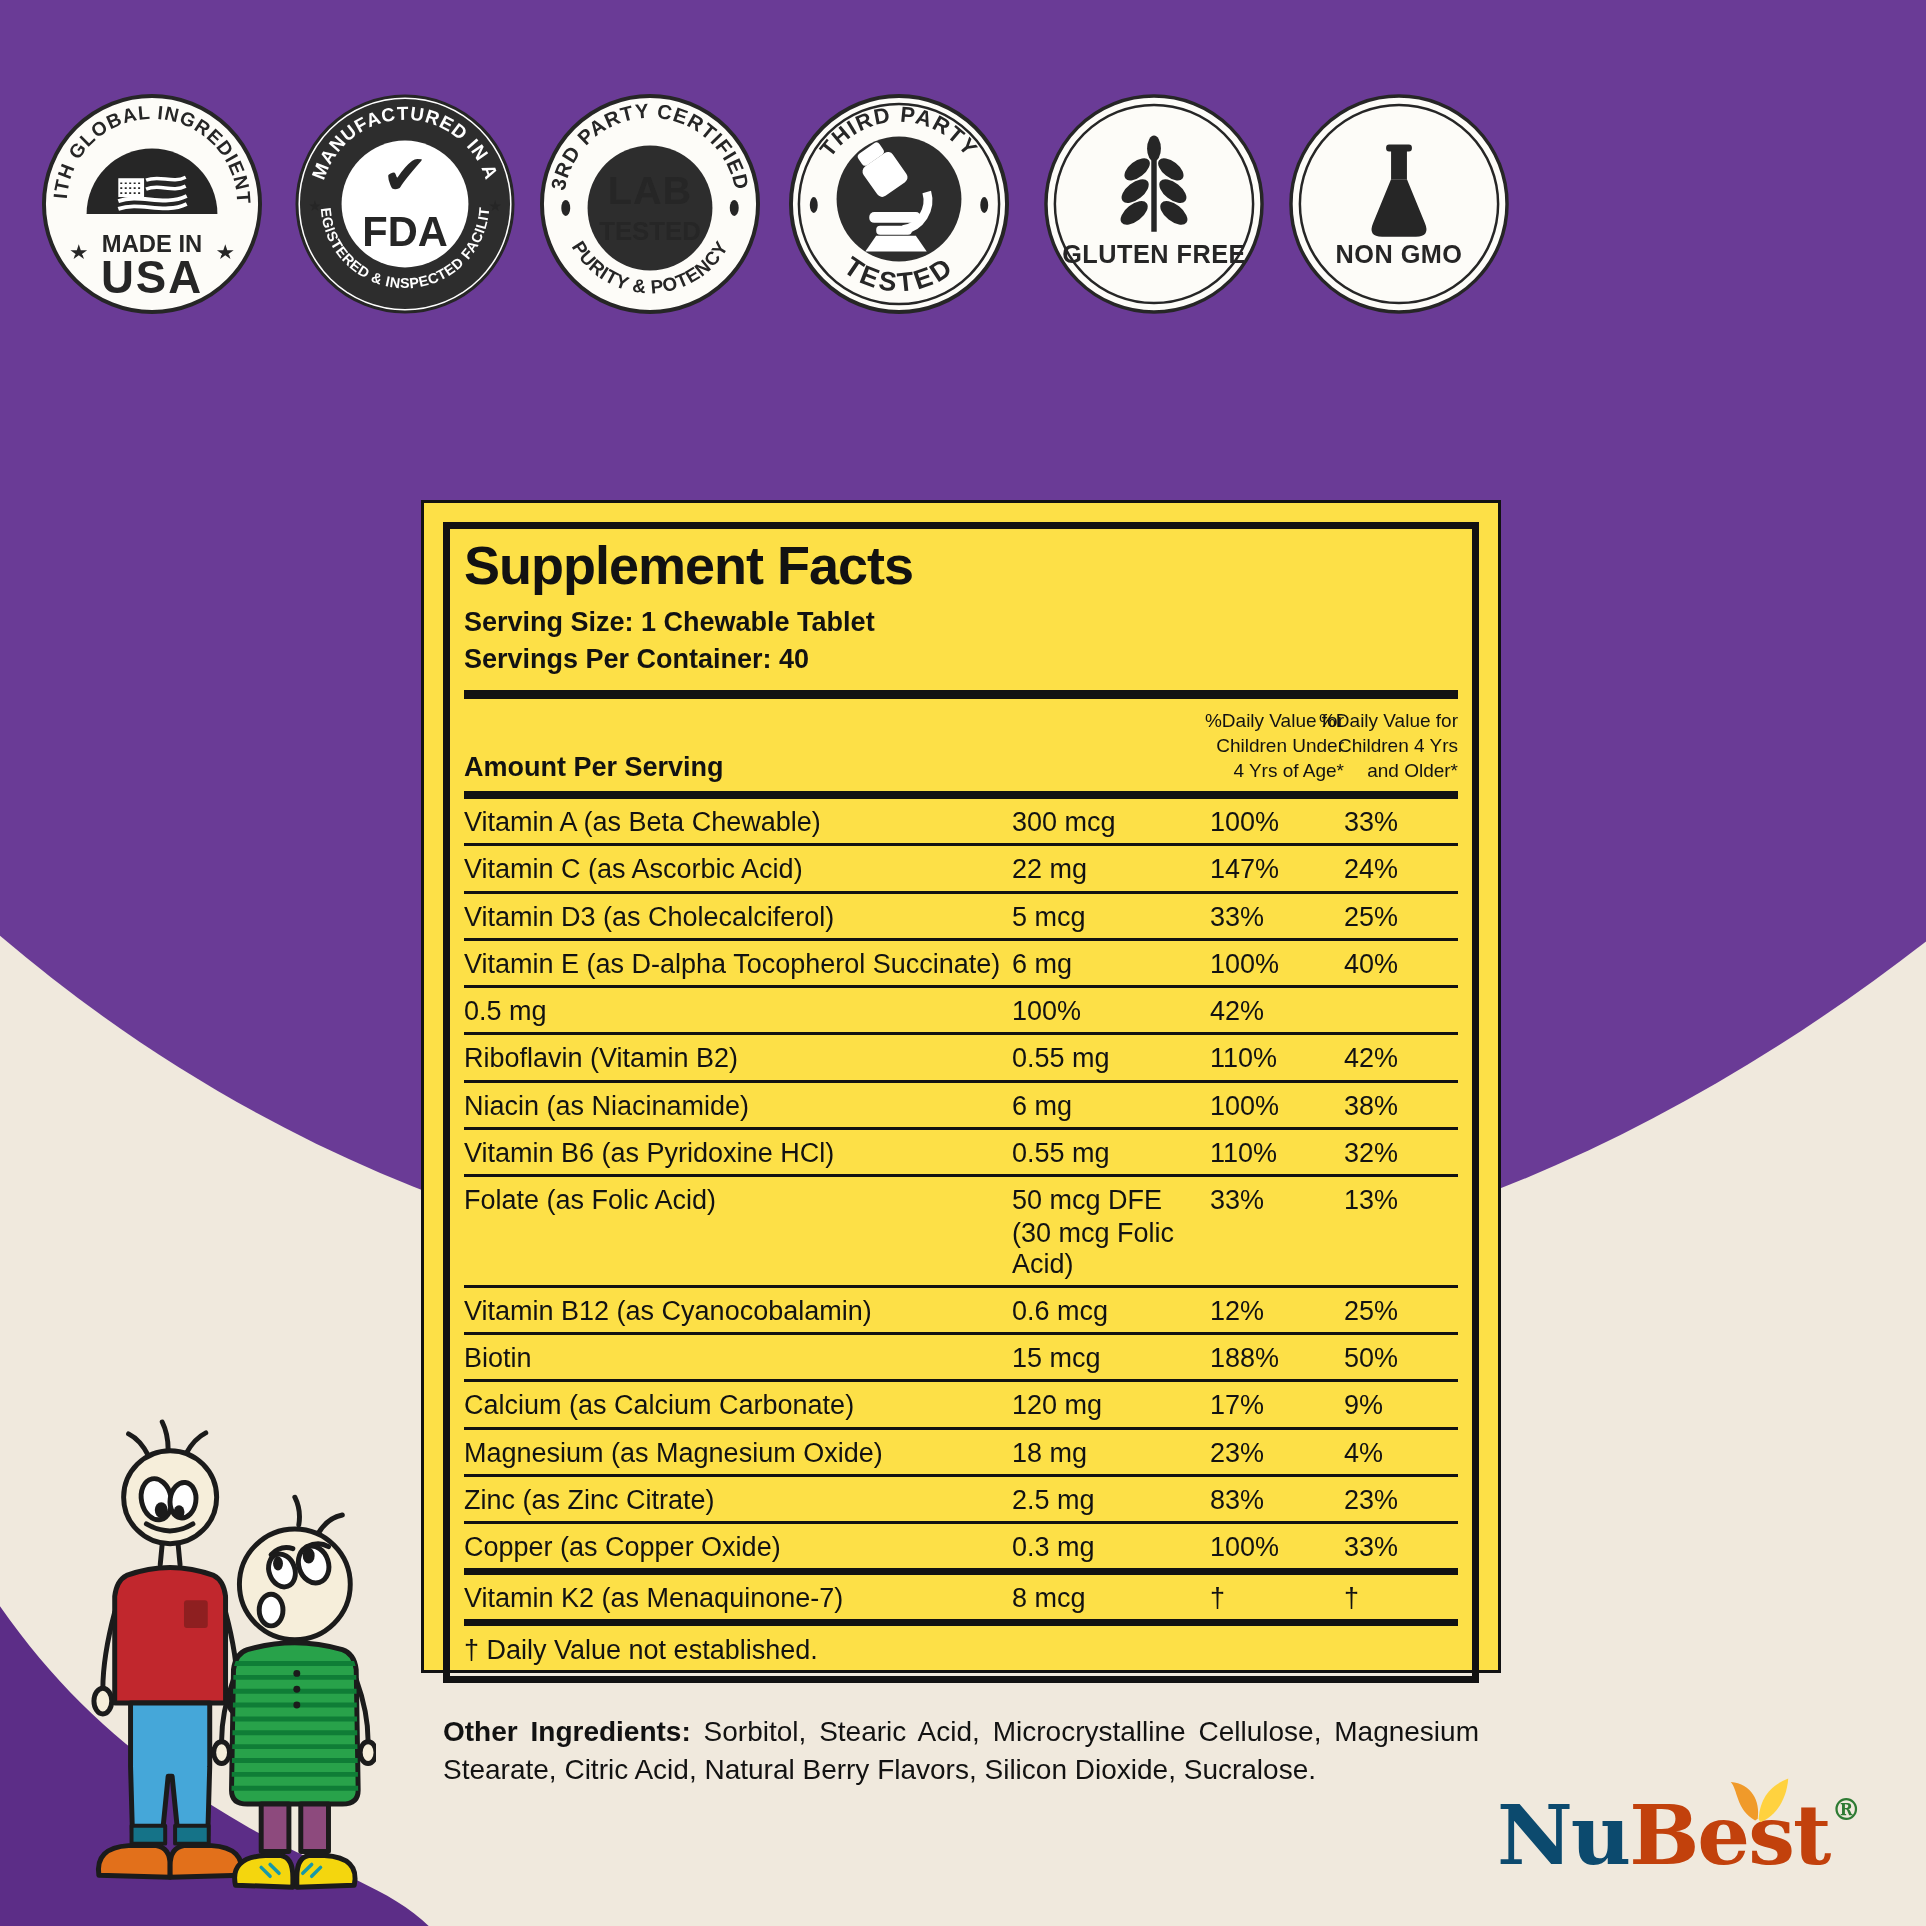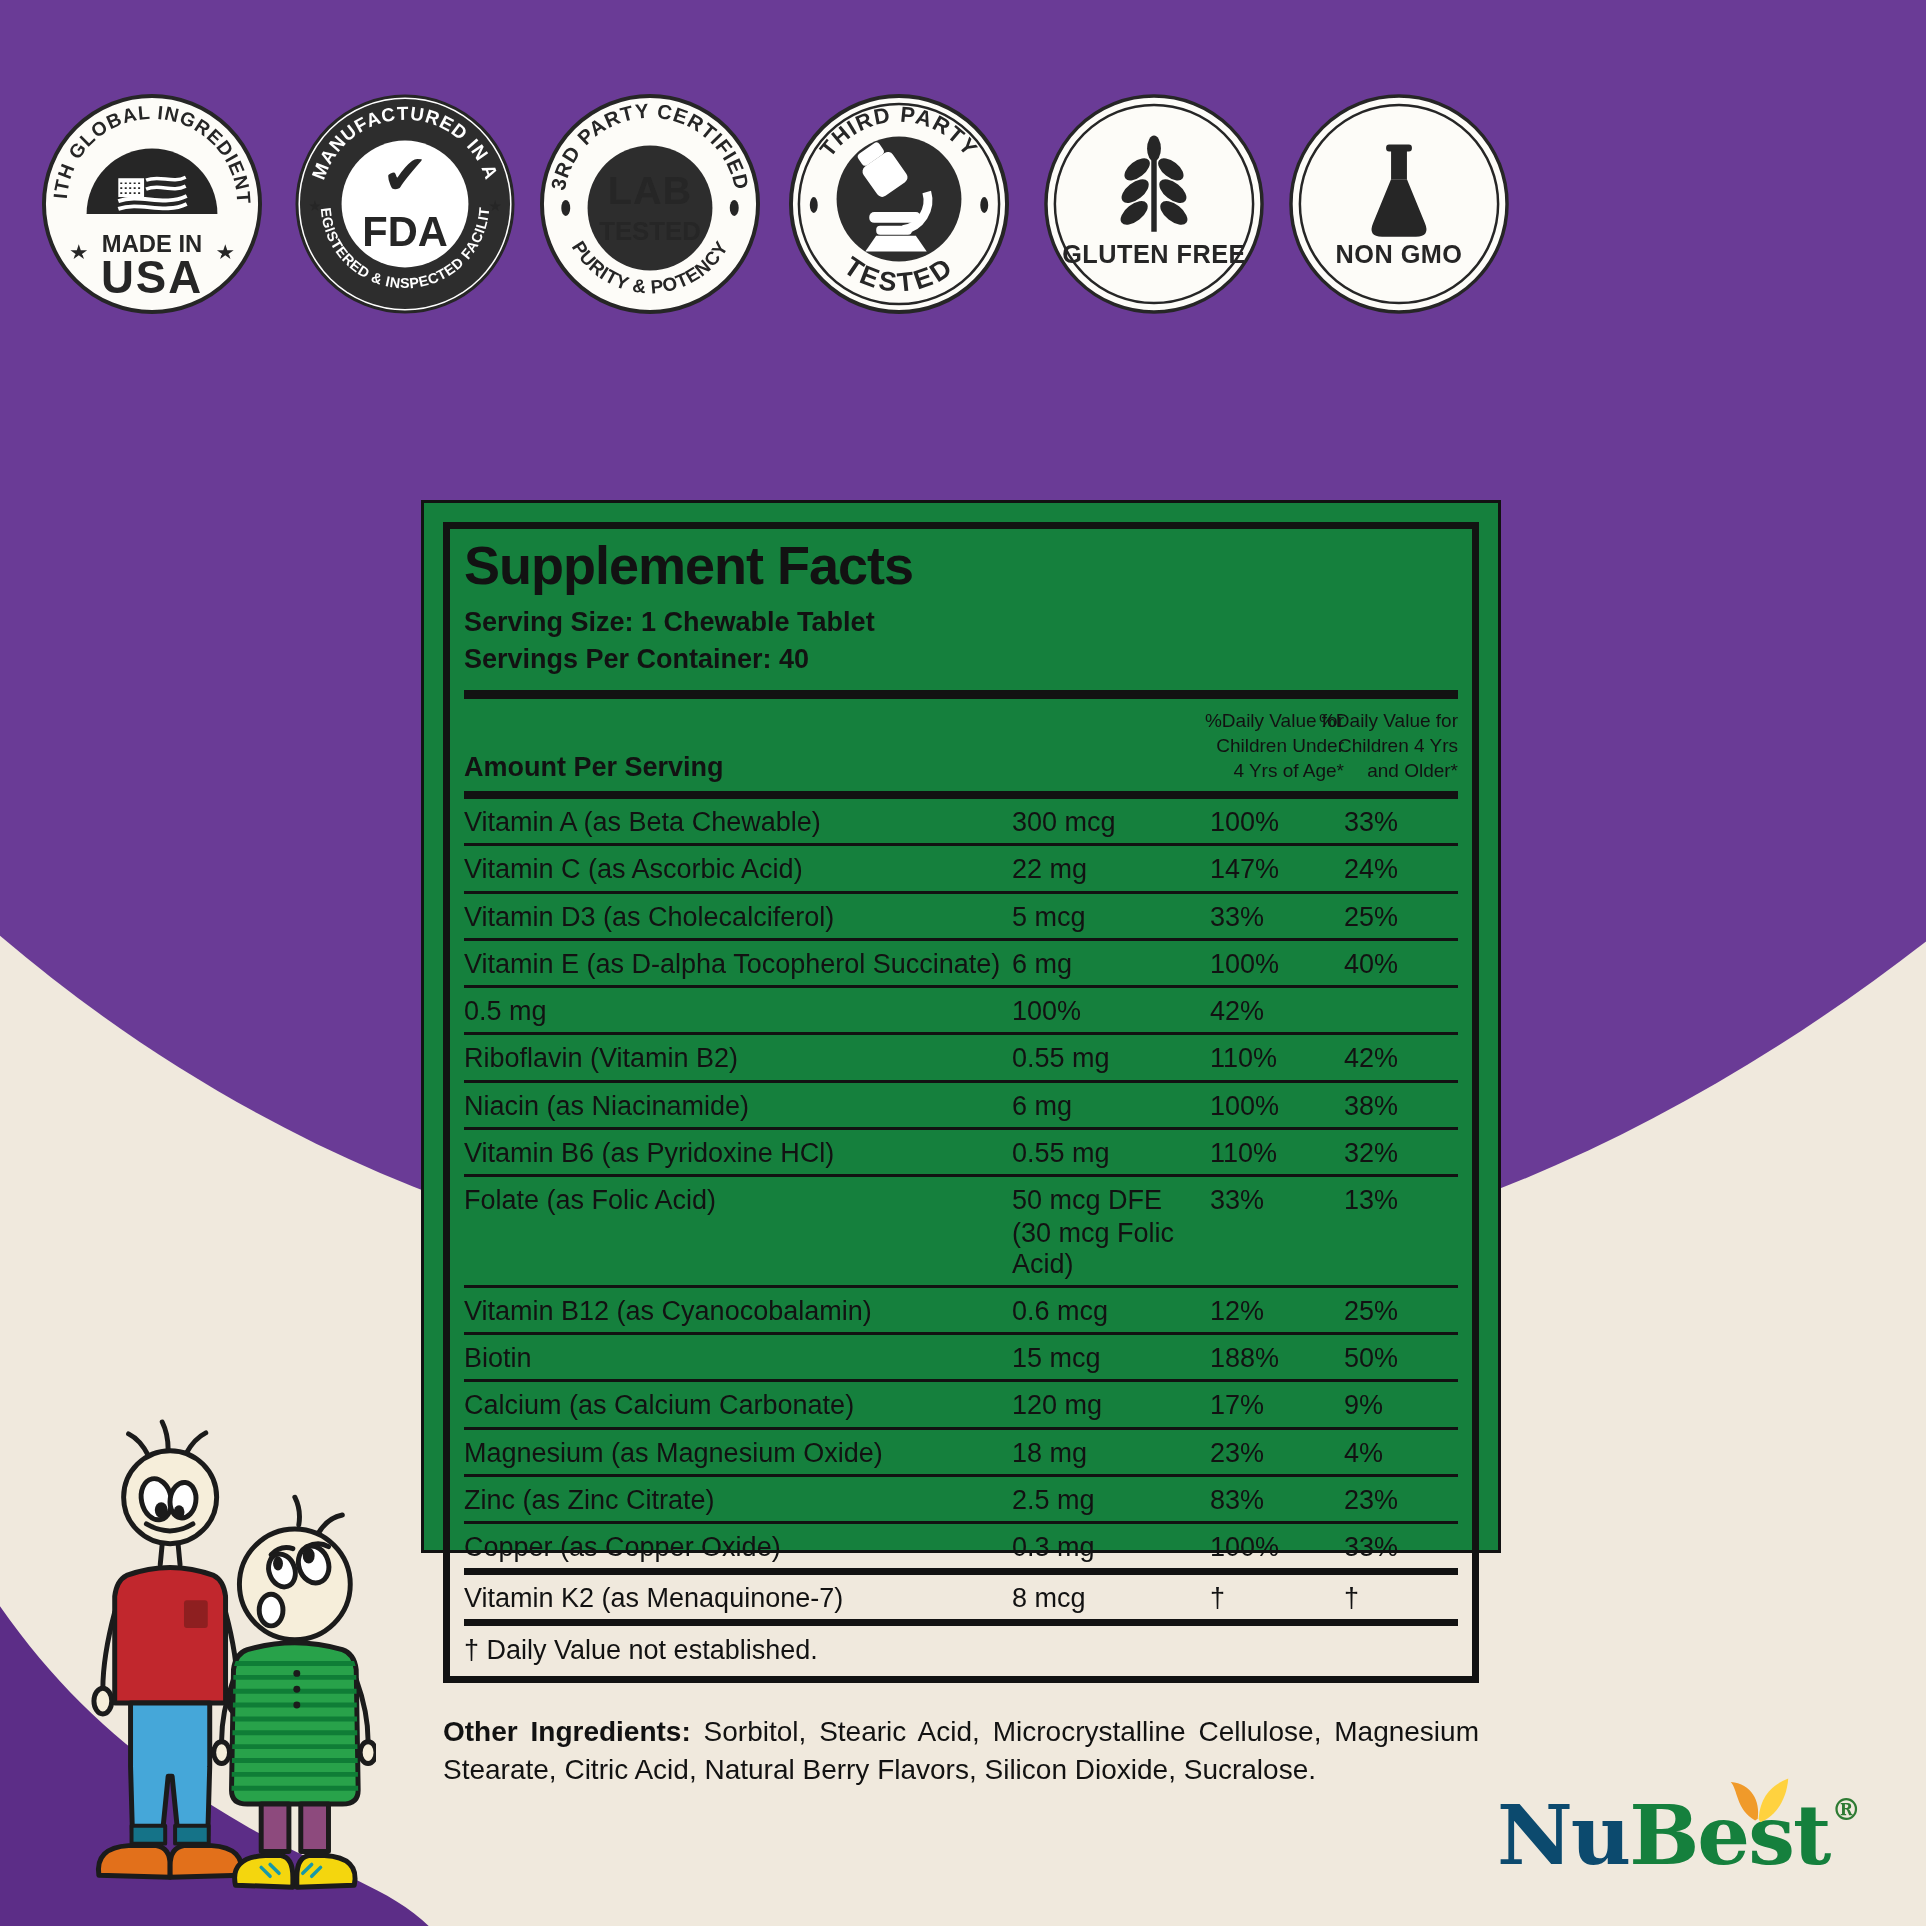--- a/index.html
+++ b/index.html
@@ -8,22 +8,22 @@
     background:#f0e9dd;
     font-family:"Liberation Sans","DejaVu Sans",sans-serif;
     color:#121212;
   }
   #bg{position:absolute;left:0;top:0;z-index:0}
   .badge{position:absolute;top:93px;width:222px;height:222px;z-index:2}
   .badge text{font-family:"Liberation Sans","DejaVu Sans",sans-serif;fill:#262626}
 
   
   .panel{
-    position:absolute;left:421px;top:500px;width:1080px;height:1053px;z-index:3;
-    background:#15803d;border:3px solid #121212;box-sizing:border-box;
+    position:absolute;left:421px;top:500px;width:1080px;height:1173px;z-index:3;
+    background:#fde047;border:3px solid #121212;box-sizing:border-box;
     padding:19px;
   }
   .factbox{
     border:7px solid #121212;
     padding:6px 14px 0 14px;
   }
   .factbox h1{
     margin:2px 0 10px 0;font-size:54px;line-height:1.05;font-weight:bold;letter-spacing:-1px;
   }
   .serv{font-size:27px;font-weight:bold;line-height:1.38}
@@ -55,21 +55,21 @@
   
   #kids{position:absolute;left:87px;top:1414px;z-index:2}
 
   
   .logo{
     position:absolute;left:1497px;top:1794px;z-index:3;
     font-family:"DejaVu Serif","Liberation Serif",serif;
     font-weight:bold;font-size:83px;line-height:1;letter-spacing:-2px;white-space:nowrap;
   }
   .logo .nu{color:#0c4a6e}
-  .logo .best{color:#15803d}
+  .logo .best{color:#c2410c}
   .logo .reg{color:#2e7b33;font-size:30px;position:relative;top:-44px;left:2px;letter-spacing:0}
   .logo .leaf{position:absolute;left:232px;top:-20px}
 </style>
 </head>
 <body>
 
 <svg id="bg" width="1927" height="1927" viewBox="0 0 1946 1946">
   <path d="M0,0 H1946 V950 C1630,1195 1310,1302 968,1306 C622,1302 285,1188 0,945 Z" fill="#6a3b96"></path>
   <path d="M0,1622 C70,1722 148,1786 252,1846 C332,1890 394,1906 434,1946 L0,1946 Z" fill="#5c2d87"></path>
 </svg>

